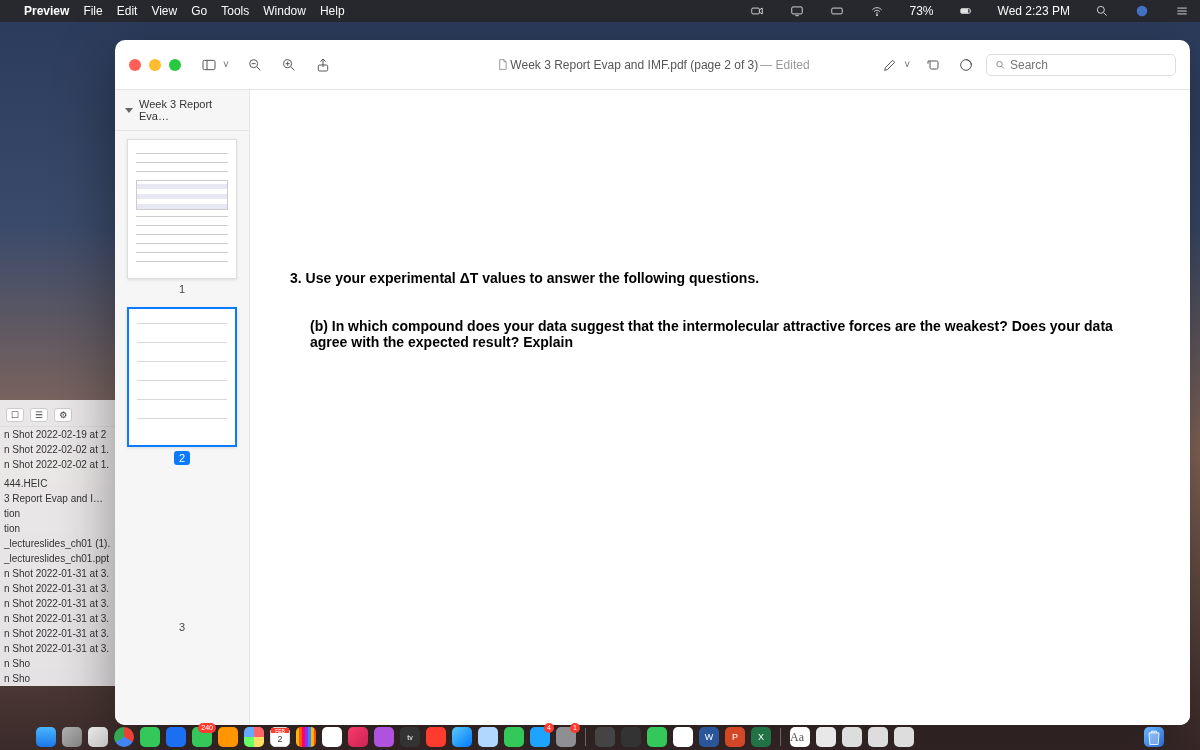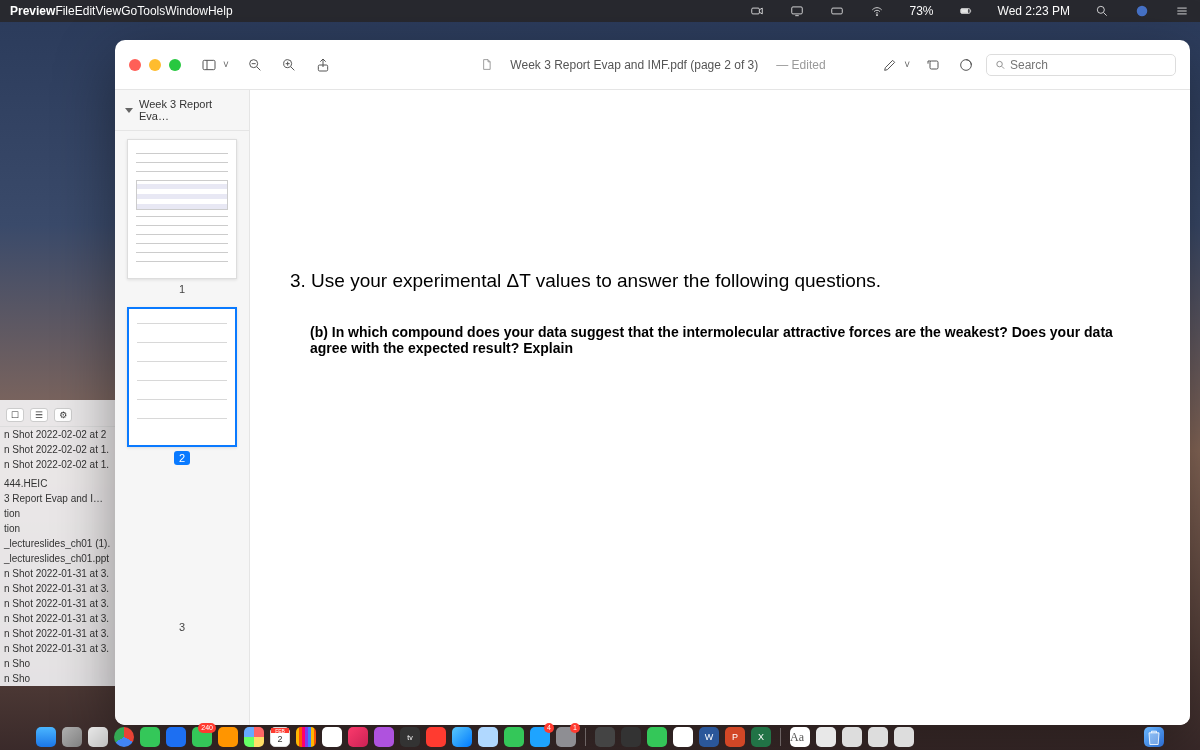--- a/index.html
+++ b/index.html
@@ -1,56 +1,56 @@
 <!DOCTYPE html>
 <html><head>
 <meta charset="utf-8">
 <style>
 *{margin:0;padding:0;box-sizing:border-box;font-family:-apple-system,BlinkMacSystemFont,"Segoe UI",Helvetica,Arial,sans-serif;}
 body{width:1200px;height:750px;overflow:hidden;background:linear-gradient(180deg,#2a3a5a 0%,#3a4a6a 30%,#8a6a5a 60%,#3a2a2a 100%);position:relative;}
 .menubar{background:rgba(40,40,45,0.95);height:22px;display:flex;align-items:center;padding:0 10px;color:#fff;font-size:12px;}
-.menubar .left{display:flex;align-items:center;}
+.menubar .left{display:flex;align-items:center;gap:14px;}
 .menubar .right{margin-left:auto;display:flex;align-items:center;gap:24px;}
 .menubar .apple{font-size:14px;}
 .menubar .appname{font-weight:600;}
 .menubar .ico{width:16px;height:16px;display:inline-flex;align-items:center;justify-content:center;opacity:0.9;}
 .menubar svg{width:14px;height:14px;stroke:#fff;fill:none;stroke-width:1.5;}
 .finder-bg{position:absolute;left:0;top:400px;width:115px;background:rgba(245,245,247,0.9);font-size:10px;color:#333;padding-top:4px;}
 .finder-bg .toolbar{display:flex;gap:6px;padding:4px 6px;border-bottom:1px solid #ddd;}
 .finder-bg .toolbar .btn{border:1px solid #ccc;border-radius:3px;padding:1px 4px;background:#fff;font-size:9px;}
 .finder-bg .row{padding:2px 4px;white-space:nowrap;overflow:hidden;text-overflow:ellipsis;border-bottom:none;}
 .preview-window{position:absolute;left:115px;top:40px;right:10px;bottom:25px;background:#fff;border-radius:10px;box-shadow:0 20px 60px rgba(0,0,0,0.4);display:flex;flex-direction:column;overflow:hidden;}
 .titlebar{height:50px;display:flex;align-items:center;padding:0 14px;border-bottom:1px solid #e5e5e5;position:relative;}
 .traffic{display:flex;gap:8px;}
 .traffic .dot{width:12px;height:12px;border-radius:50%;}
 .dot.r{background:#ff5f57;}
 .dot.y{background:#febc2e;}
 .dot.g{background:#28c840;}
 .tb-left{display:flex;align-items:center;gap:10px;margin-left:16px;}
 .tb-btn{border:none;background:transparent;padding:4px;color:#555;display:flex;align-items:center;justify-content:center;border-radius:4px;}
 .tb-btn svg{width:16px;height:16px;stroke:#555;fill:none;stroke-width:1.5;}
-.title-center{position:absolute;left:50%;transform:translateX(-50%);font-size:12px;color:#555;display:flex;align-items:flex-start;gap:18px;}
+.title-center{position:absolute;left:50%;transform:translateX(-50%);font-size:12px;color:#555;display:flex;align-items:flex-start;gap:2px;}
 .title-center .edited{color:#999;}
 .tb-right{margin-left:auto;display:flex;align-items:center;gap:8px;}
 .tb-search{display:flex;align-items:center;border:1px solid #ddd;border-radius:5px;padding:3px 8px;width:190px;}
 .tb-search input{border:none;outline:none;font-size:12px;width:100%;color:#1d4ed8;}
 .tb-search svg{width:12px;height:12px;stroke:#888;fill:none;stroke-width:2;margin-right:4px;}
 .tblabel{font-size:10px;color:#666;margin-left:6px;}
 .content{flex:1;display:flex;overflow:hidden;}
 .sidebar{width:135px;background:#f6f6f6;border-right:1px solid #e5e5e5;display:flex;flex-direction:column;overflow:hidden;}
 .sb-head{padding:8px 10px;font-size:11px;color:#333;display:flex;align-items:center;gap:6px;border-bottom:1px solid #e5e5e5;font-weight:500;}
 .sb-head .tri{width:0;height:0;border-left:4px solid transparent;border-right:4px solid transparent;border-top:5px solid #666;}
 .thumbs{flex:1;overflow-y:auto;padding:8px;display:flex;flex-direction:column;align-items:center;gap:4px;}
 .thumb{width:110px;height:140px;background:#fff;border:1px solid #ddd;box-shadow:0 1px 3px rgba(0,0,0,0.1);position:relative;}
 .thumb.sel{border:2px solid #0a7aff;}
 .thumb .inner{position:absolute;inset:8px;font-size:3px;color:#888;}
 .thumb-num{font-size:11px;color:#444;margin-bottom:8px;}
 .thumb-num.selnum{background:#0a7aff;color:#fff;padding:1px 5px;border-radius:3px;}
 .page-view{flex:1;background:#fff;padding:40px 40px 0 40px;overflow-y:auto;font-family:Arial,Helvetica,sans-serif;}
-.page-view .q3{font-weight:400;font-size:19px;margin-bottom:32px;}
+.page-view .q3{font-weight:700;font-size:14px;margin-bottom:32px;}
 .page-view .sub{font-size:14px;margin-bottom:180px;}
 .page-view .sub .lead{font-weight:700;}
 .desktop-icons{position:absolute;right:10px;top:40px;width:28px;color:#fff;font-size:8px;text-align:right;}
 .desktop-icons .di{margin-bottom:60px;}
 .dock{position:absolute;bottom:2px;left:30px;right:30px;height:22px;display:flex;align-items:center;gap:6px;justify-content:flex-start;padding:0 6px;}
 .dock .app{width:20px;height:20px;border-radius:5px;background:linear-gradient(135deg,#6ab7ff,#2a6acf);position:relative;}
 .dock .app.finder{background:linear-gradient(180deg,#4ab6ff,#1b76e8);}
 .dock .app.safari{background:linear-gradient(135deg,#e8e8e8,#c0c0c0);}
 .dock .app.chrome{background:conic-gradient(#ea4335 0 33%,#4285f4 33% 66%,#34a853 66% 100%);border-radius:50%;}
 .dock .app.g{background:#34c759;}
@@ -130,21 +130,21 @@
       </span>
   </div>
 </div>
 
 <div class="finder-bg">
   <div class="toolbar">
     <span class="btn">☐</span>
     <span class="btn">☰</span>
     <span class="btn">⚙</span>
   </div>
-  <div class="row">n Shot 2022-02-02 at 2</div>
+  <div class="row">n Shot 2022-02-19 at 2</div>
   <div class="row">n Shot 2022-02-02 at 1.</div>
   <div class="row">n Shot 2022-02-02 at 1.</div>
   <div class="row"></div>
   <div class="row">444.HEIC</div>
   <div class="row">3 Report Evap and IMF.p</div>
   <div class="row">tion</div>
   <div class="row">tion</div>
   <div class="row">_lectureslides_ch01 (1).</div>
   <div class="row">_lectureslides_ch01.ppt</div>
   <div class="row">n Shot 2022-01-31 at 3.</div>

